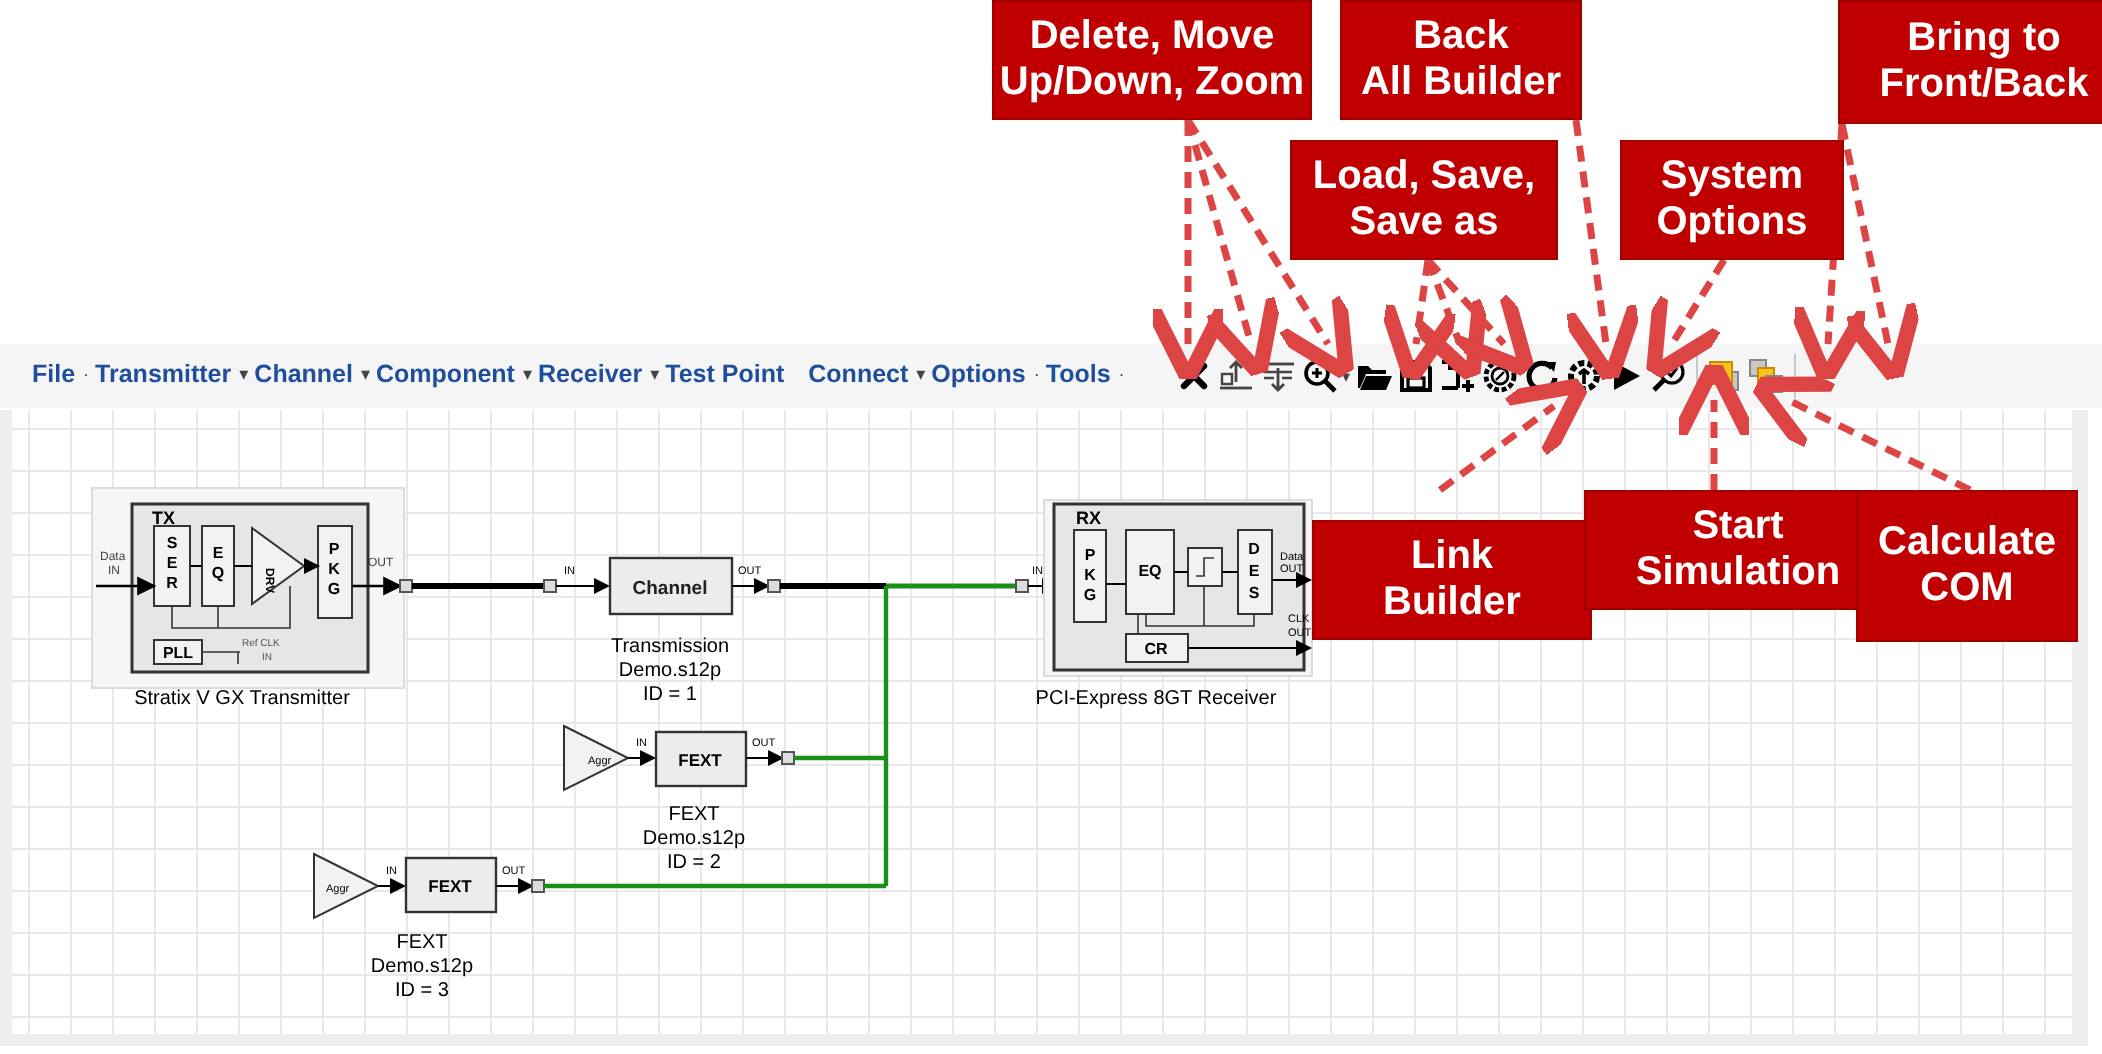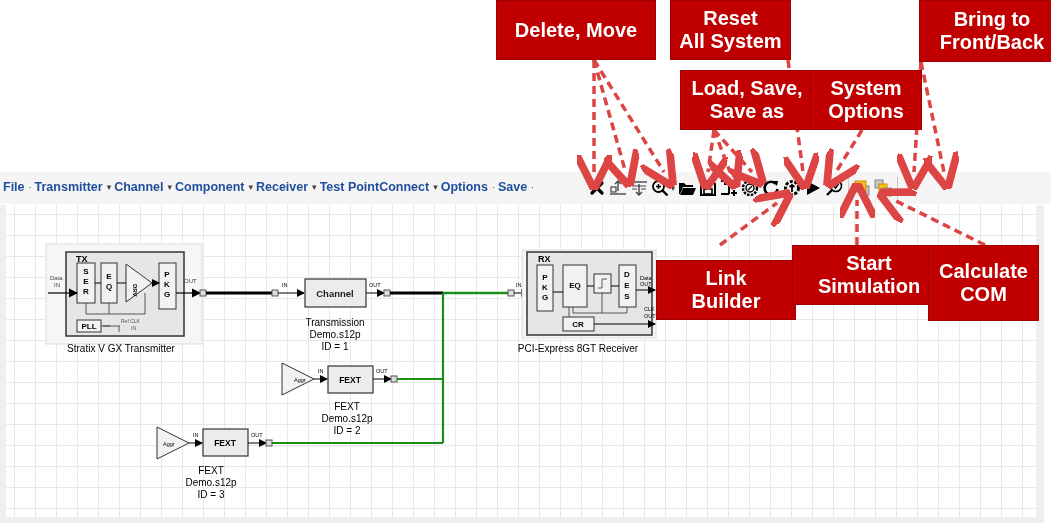--- a/index.html
+++ b/index.html
@@ -1,18 +1,18 @@
 <!DOCTYPE html>
 <html><head>
 <meta charset="utf-8">
 <style>
   html, body { margin:0; padding:0; background:#ffffff; }
   body { width:1051px; height:527px; position:relative; overflow:hidden; font-family:"Liberation Sans", sans-serif; }
   .toolbar { position:absolute; left:0; top:172px; width:1051px; height:32px; background:#f5f5f5; }
-  .menu { position:absolute; left:3px; top:8px; display:flex; align-items:flex-start; font-size:12.5px; font-weight:bold; color:#1f4e9c; white-space:nowrap; }
+  .menu { position:absolute; left:16px; top:8px; display:flex; align-items:flex-start; font-size:12.5px; font-weight:bold; color:#1f4e9c; white-space:nowrap; }
   .menu-item { display:flex; align-items:center; margin-right:3px; cursor:pointer; }
   .menu-item .sep { color:#444; font-size:9px; margin-left:4px; font-weight:normal; }
   .icons { position:absolute; left:587px; top:4px; display:flex; align-items:center; height:24px; }
   .ic { width:20px; height:22px; display:flex; align-items:center; justify-content:center; cursor:pointer; margin-right:1px; }
   .ic svg { width:18px; height:18px; }
   .vsep { width:1px; height:22px; background:#c8c8c8; margin:0 3px; }
   .canvas { position:absolute; left:6px; top:205px; width:1030px; height:312px; background:#ffffff;
     background-image: linear-gradient(#e8e8e8 1px, transparent 1px), linear-gradient(90deg, #e8e8e8 1px, transparent 1px);
     background-size: 21px 21px; background-position: 8px 9px; border-right:8px solid #efefef; border-bottom:6px solid #efefef; }
   .left-strip { position:absolute; left:0; top:205px; width:6px; height:318px; background:#efefef; }
@@ -40,33 +40,33 @@
         <span class="sep">▾</span>
       </div>
     <div class="menu-item">
         <span>Component</span>
         <span class="sep">▾</span>
       </div>
     <div class="menu-item">
         <span>Receiver</span>
         <span class="sep">▾</span>
       </div>
-    <div class="menu-item" style="margin-right:0">
+    <div class="menu-item" style="margin-right:12px">
         <span>Test Point</span>
       </div>
     <div class="menu-item">
         <span>Connect</span>
         <span class="sep">▾</span>
       </div>
     <div class="menu-item">
         <span>Options</span>
         <span class="sep">·</span>
       </div>
     <div class="menu-item">
-        <span>Save</span>
+        <span>Tools</span>
         <span class="sep">·</span>
       </div>
   </div>
 
   <div class="icons">
     <div class="ic">
       <svg viewBox="0 0 18 18">
           <path d="M4 4 L14 14 M14 4 L4 14" stroke="#000" stroke-width="3.2" stroke-linecap="round"></path>
         </svg>
     </div>
@@ -304,30 +304,31 @@
     <path d="M921 62 L914 172"></path>
     <path d="M921 62 L944 172"></path>
     <path d="M720 245 L777 203"></path>
     <path d="M857 245 L857 200"></path>
     <path d="M985 245 L894 200"></path>
   </g>
 </svg>
 
 <div class="callout" style="left:496px;top:0;width:160px;height:60px">
   <span>Delete, Move</span>
+  <span>Up/Down,  Zoom</span>
 </div>
 <div class="callout" style="left:670px;top:0;width:121px;height:60px">
-  <span>Reset</span>
-  <span>All System</span>
+  <span>Back</span>
+  <span>All Builder</span>
 </div>
 <div class="callout" style="left:919px;top:0;width:146px;height:62px">
   <span>Bring to</span>
   <span>Front/Back</span>
 </div>
-<div class="callout" style="left:680px;top:70px;width:134px;height:60px">
+<div class="callout" style="left:645px;top:70px;width:134px;height:60px">
   <span>Load, Save,</span>
   <span>Save as</span>
 </div>
 <div class="callout" style="left:810px;top:70px;width:112px;height:60px">
   <span>System</span>
   <span>Options</span>
 </div>
 <div class="callout" style="left:656px;top:260px;width:140px;height:60px">
   <span>Link</span>
   <span>Builder</span>

